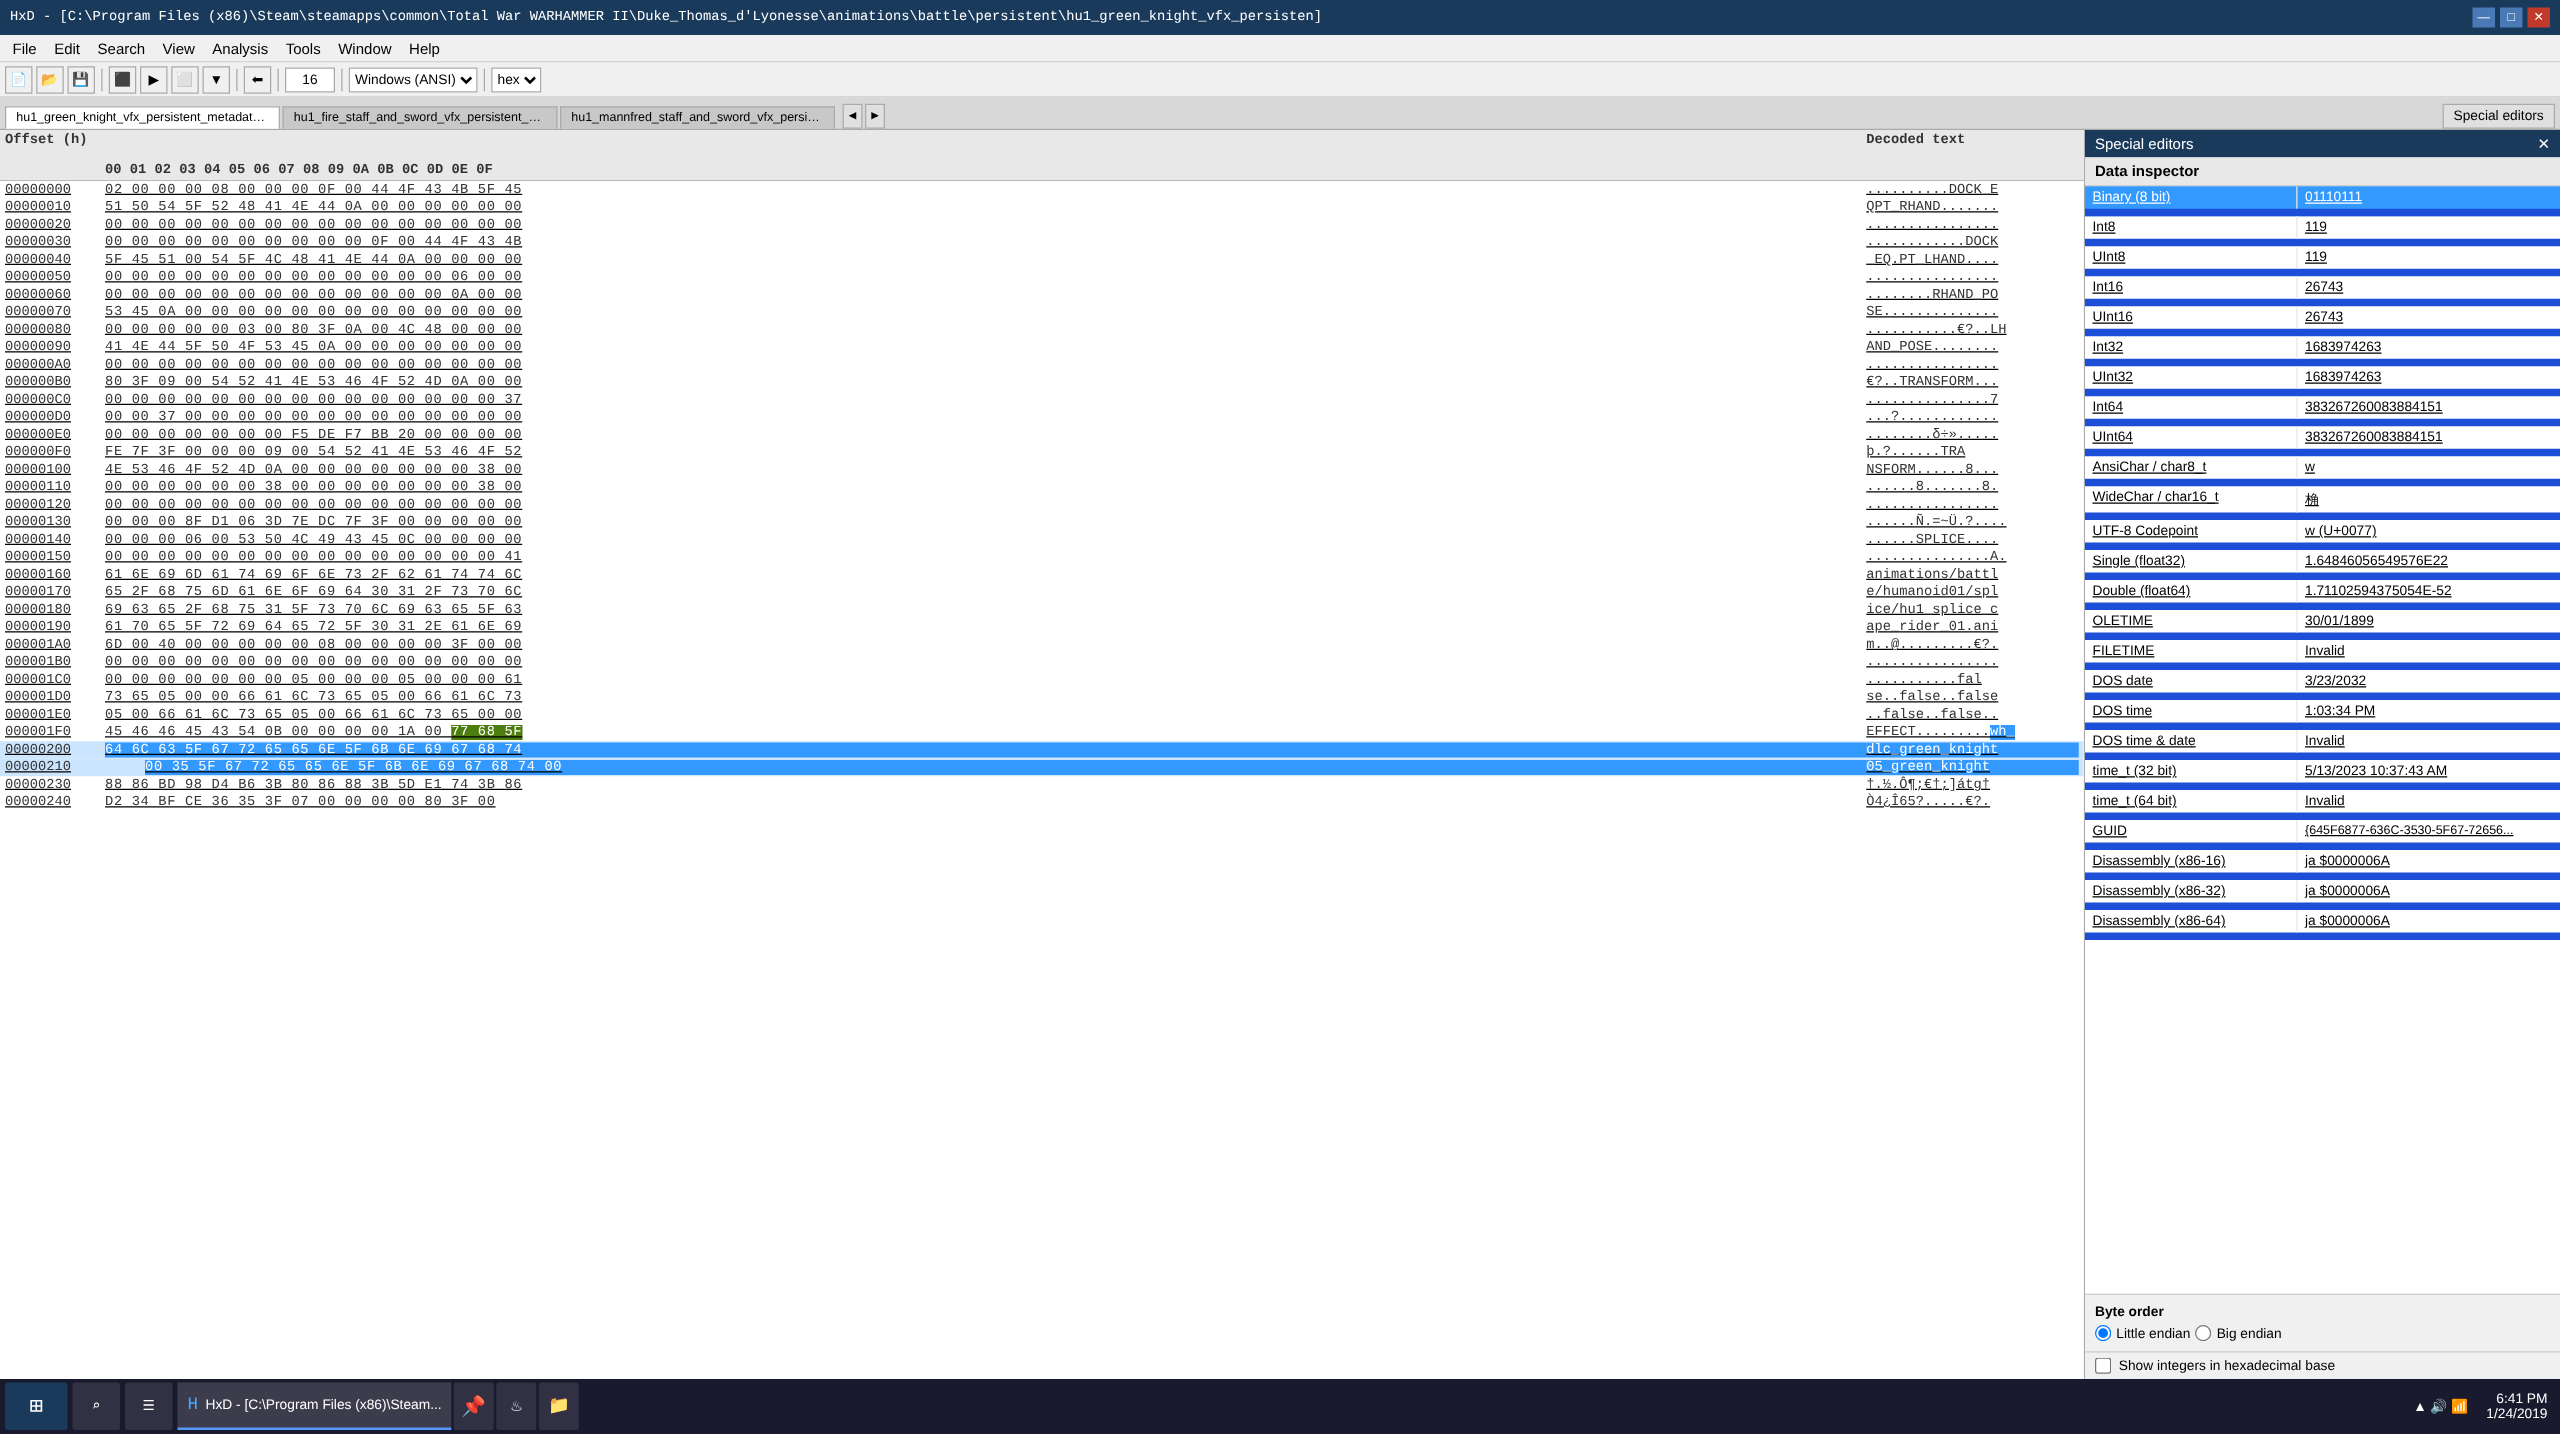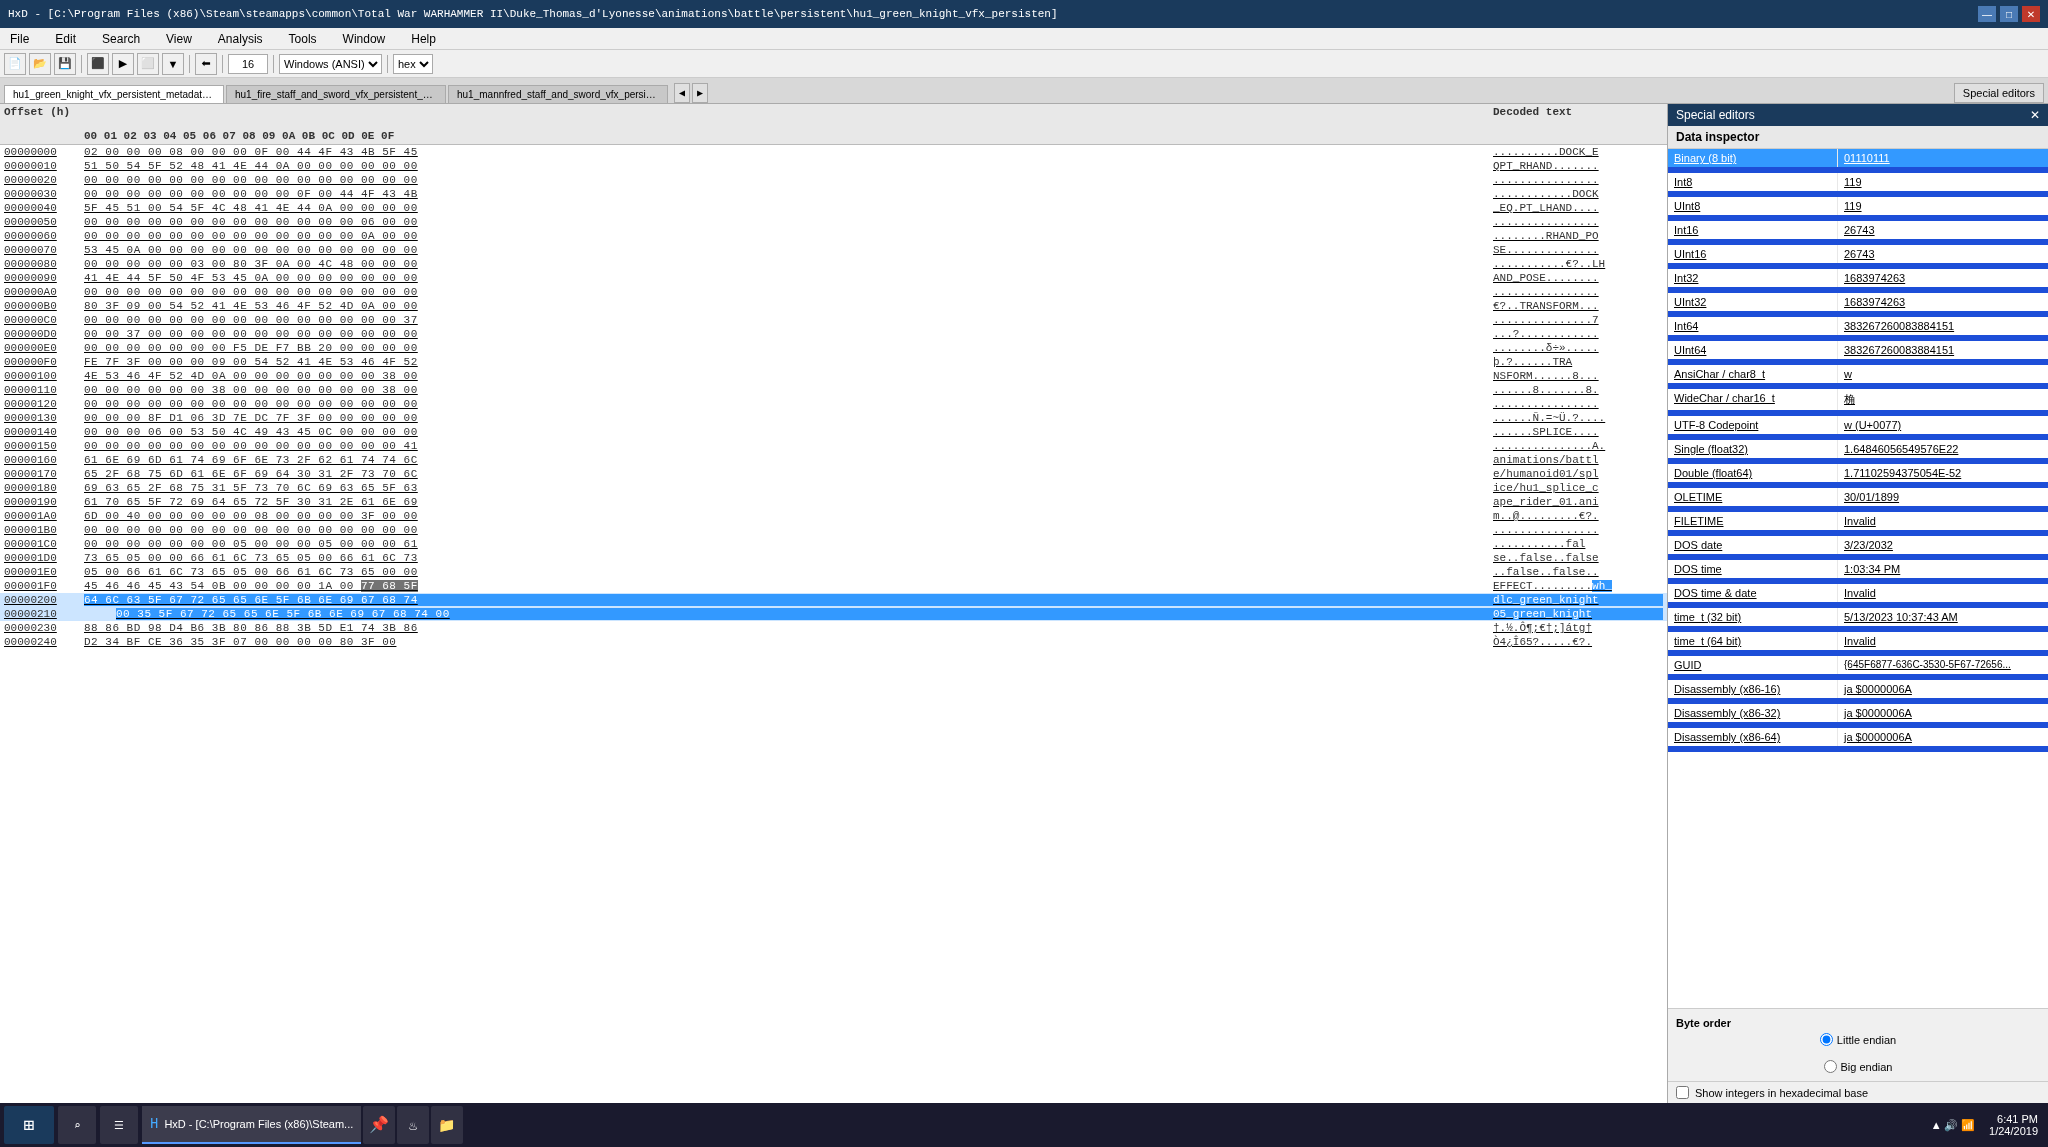--- a/index.html
+++ b/index.html
@@ -20,21 +20,21 @@
     .title-btn { width: 18px; height: 16px; background: #4a7ab5; border: none; color: white; cursor: pointer; font-size: 10px; }
     
     
     #menubar {
       background: #f0f0f0;
       border-bottom: 1px solid #ccc;
       padding: 2px 4px;
       display: flex;
       align-items: center;
       height: 22px;
-      gap: 14px;
+      gap: 2px;
     }
     .menu-item { font-family: Arial, sans-serif; font-size: 12px; padding: 2px 6px; cursor: pointer; }
     
     
     #toolbar {
       background: #f0f0f0;
       border-bottom: 1px solid #ccc;
       padding: 2px 4px;
       display: flex;
       align-items: center;
@@ -93,21 +93,21 @@
     .col-offset { width: 80px; min-width: 80px; }
     .col-bytes { flex: 1; margin-top: 24px; }
     .col-text { width: 170px; min-width: 170px; }
     
     
     #hex-content { flex: 1; overflow-y: auto; background: white; text-decoration: underline; }
     .hex-row { display: flex; padding: 1px 4px; font-family: 'Courier New', monospace; font-size: 11px; }
     .hex-offset { width: 80px; min-width: 80px; color: #333; }
     .hex-bytes { flex: 1; color: #333; letter-spacing: 0.5px; }
     .hex-text { width: 170px; min-width: 170px; color: #333; }
-    .selected-byte { background: #737373; color: white; }
+    .selected-byte { background: #4d7c0f; color: white; }
     .selected-text { background: #3399ff; color: white; }
     
     
     #right-panel { width: 380px; min-width: 380px; background: #f0f0f0; display: flex; flex-direction: column; }
     
     
     #special-editors-header {
       background: #1a3a5c;
       color: white;
       padding: 4px 8px;
@@ -144,21 +144,21 @@
     .di-value { flex: 1; padding: 3px 6px; }
     
     
     #byte-order {
       padding: 8px;
       font-family: Arial, sans-serif;
       font-size: 11px;
       border-top: 1px solid #ccc;
     }
     #byte-order-label { font-weight: bold; margin-bottom: 4px; }
-    .radio-row { display: flex; align-items: center; gap: 14px; margin-top: 4px; flex-direction: column; }
+    .radio-row { display: flex; align-items: center; gap: 4px; margin-top: 4px; }
     .radio-item { display: flex; align-items: center; gap: 4px; cursor: pointer; }
     
     #hex-integers {
       padding: 4px 8px;
       font-family: Arial, sans-serif;
       font-size: 11px;
       display: flex;
       align-items: center;
       gap: 6px;
       border-top: 1px solid #ccc;

